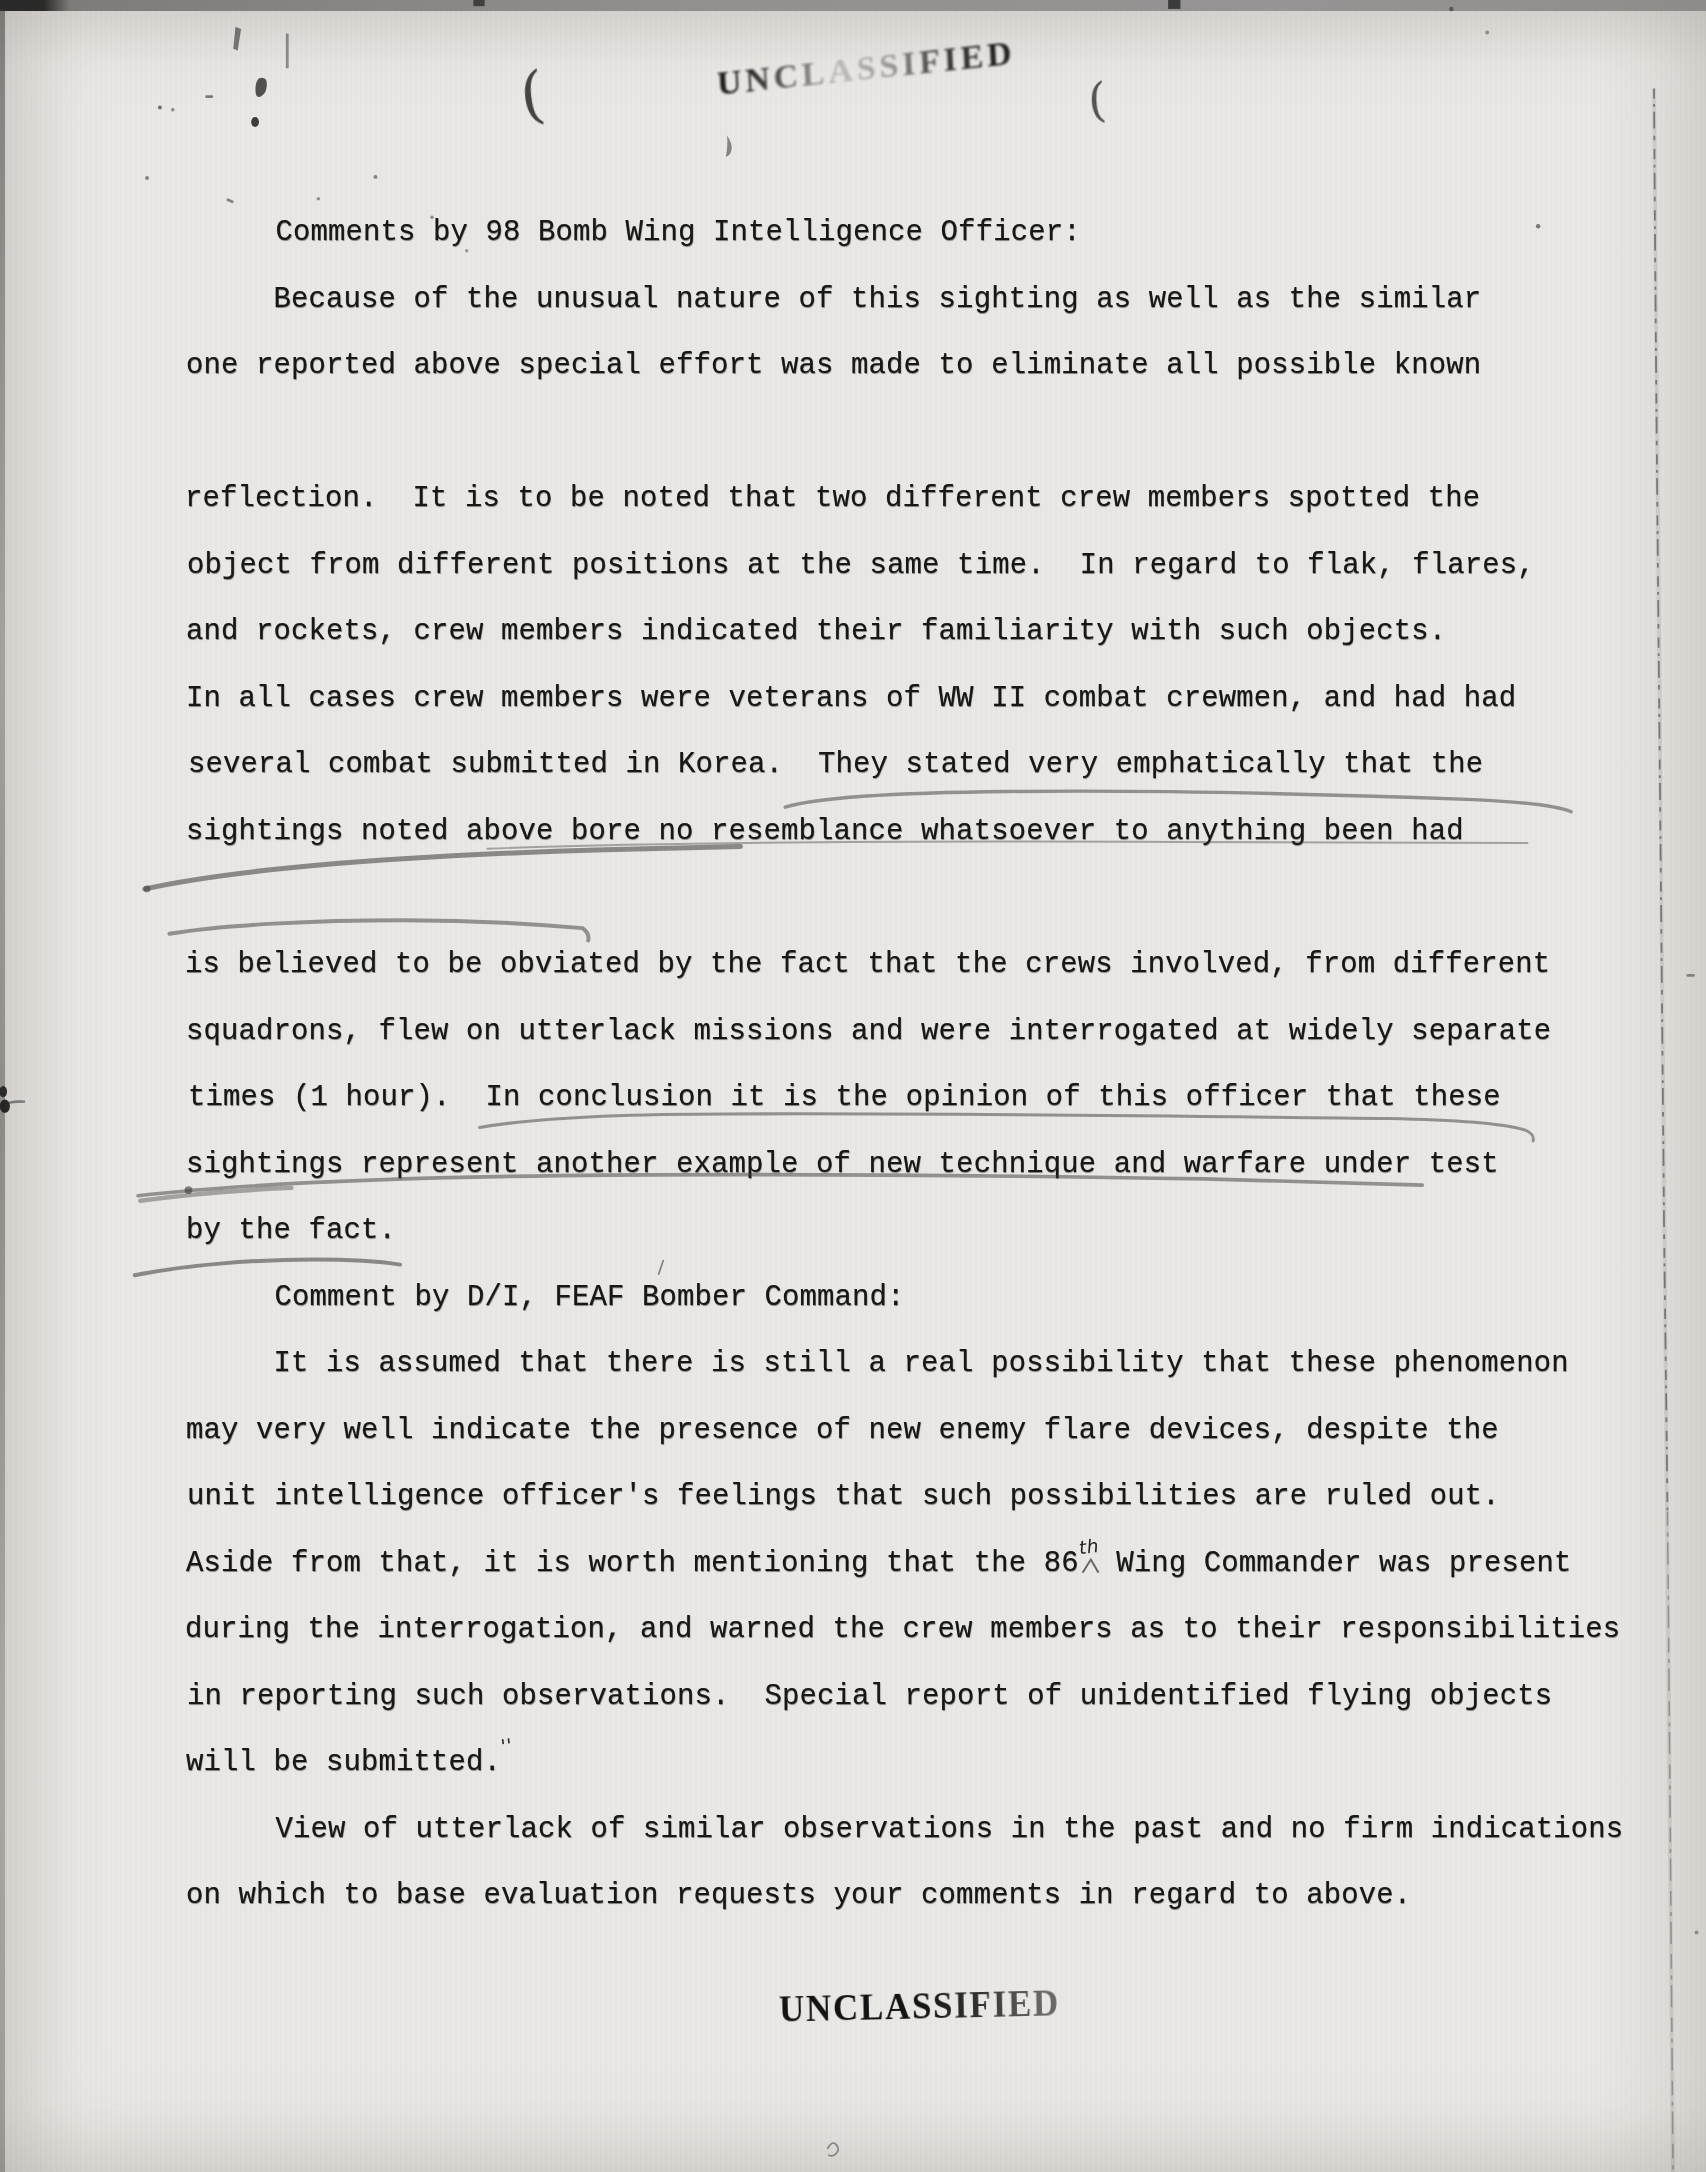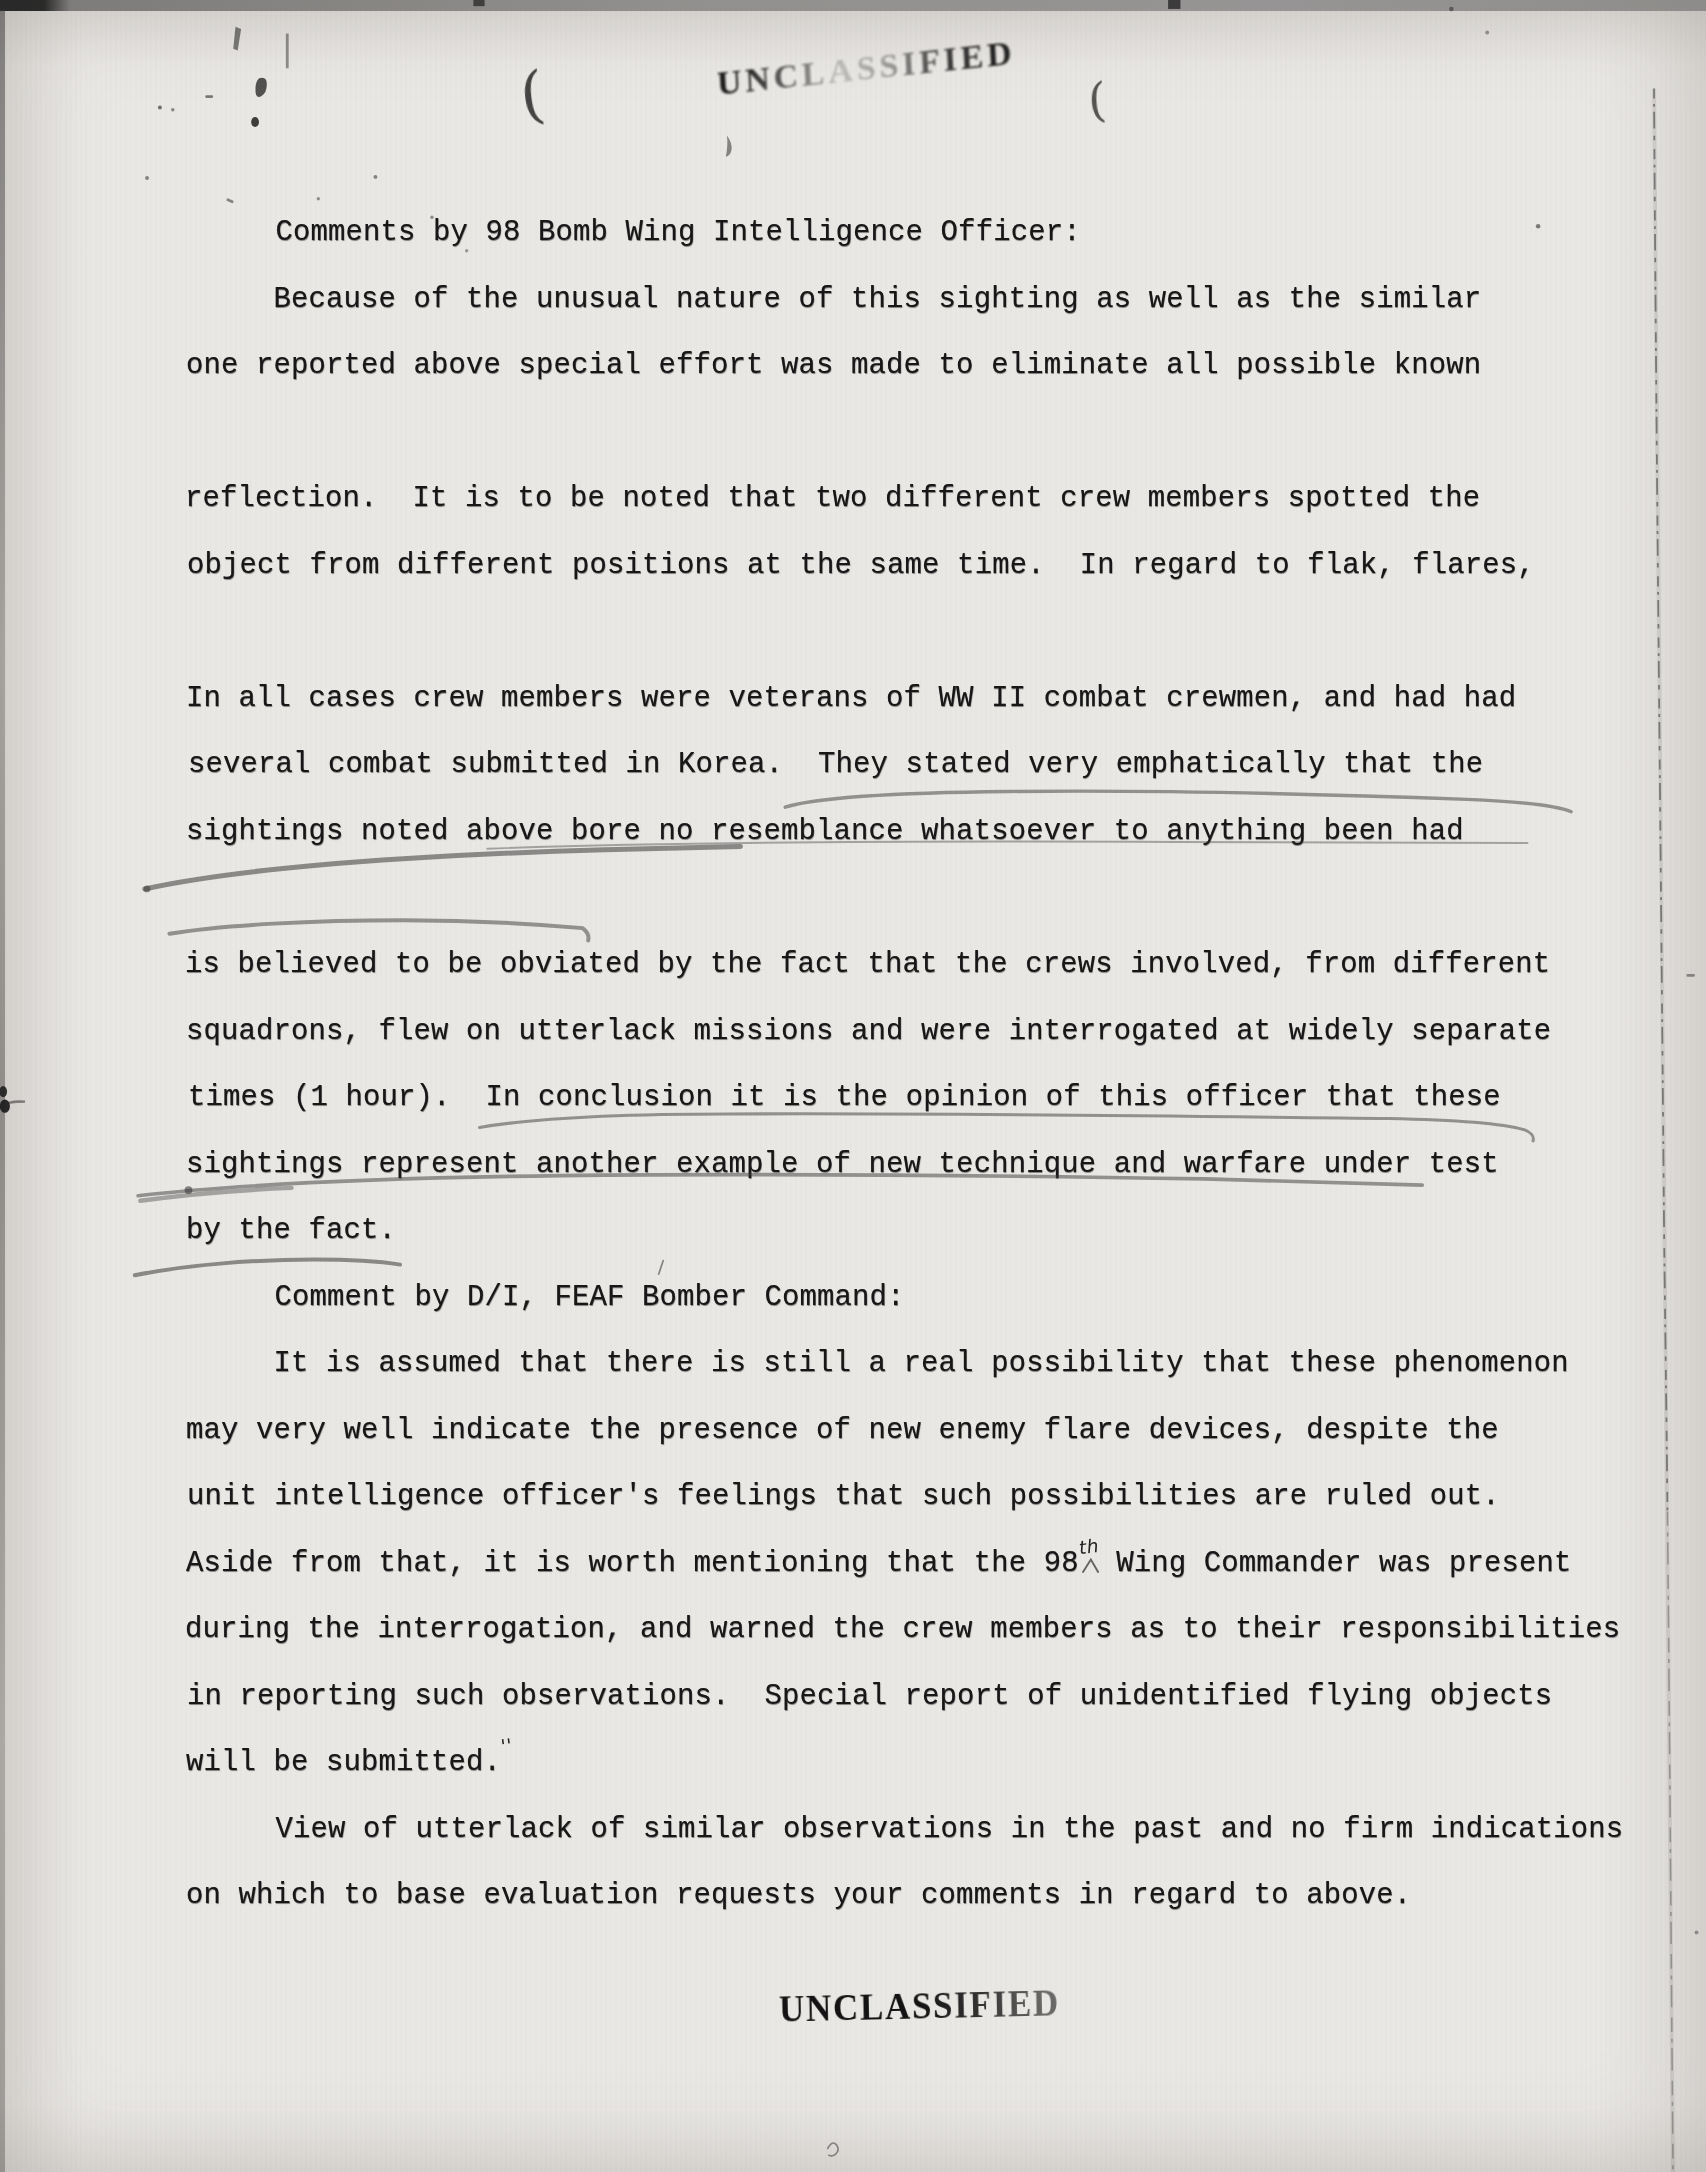--- a/index.html
+++ b/index.html
@@ -75,33 +75,34 @@
 
   <span class="hand paren-left">(</span>
   <span class="hand paren-right">(</span>
 
   <div class="doc-text" id="doc-lines">
       <div class="tline" style="top: 218px; left: 188px;"><span>     Comments by 98 Bomb Wing Intelligence Officer:</span></div>
       <div class="tline" style="top: 285px; left: 186px;"><span>     Because of the unusual nature of this sighting as well as the similar</span></div>
       <div class="tline" style="top: 351px; left: 186px;"><span>one reported above special effort was made to eliminate all possible known</span></div>
       <div class="tline" style="top: 484px; left: 185px;"><span>reflection.  It is to be noted that two different crew members spotted the</span></div>
       <div class="tline" style="top: 551px; left: 187px;"><span>object from different positions at the same time.  In regard to flak, flares,</span></div>
+      <div class="tline" style="top: 617px; left: 186px;"><span>and rockets, crew members indicated their familiarity with such objects.</span></div>
       <div class="tline" style="top: 684px; left: 186px;"><span>In all cases crew members were veterans of WW II combat crewmen, and had had</span></div>
       <div class="tline" style="top: 750px; left: 188px;"><span>several combat submitted in Korea.  </span><span>They stated very emphatically that the</span></div>
       <div class="tline" style="top: 817px; left: 186px;"><span>sightings noted above bore no resemblance whatsoever to anything been had</span></div>
       <div class="tline" style="top: 950px; left: 185px;"><span>is believed to be obviated by the fact that the crews involved, from different</span></div>
       <div class="tline" style="top: 1017px; left: 186px;"><span>squadrons, flew on utterlack missions and were interrogated at widely separate</span></div>
       <div class="tline" style="top: 1083px; left: 188px;"><span>times (1 hour).  </span><span>In conclusion it is the opinion of this officer that these</span></div>
       <div class="tline" style="top: 1150px; left: 186px;"><span>sightings represent another example of new technique and warfare under test</span></div>
       <div class="tline" style="top: 1216px; left: 186px;"><span>by the fact.</span></div>
       <div class="tline" style="top: 1283px; left: 187px;"><span>     Comment by D/I, FEAF Bomber Command:</span></div>
       <div class="tline" style="top: 1349px; left: 186px;"><span>     It is assumed that there is still a real possibility that these phenomenon</span></div>
       <div class="tline" style="top: 1416px; left: 186px;"><span>may very well indicate the presence of new enemy flare devices, despite the</span></div>
       <div class="tline" style="top: 1482px; left: 187px;"><span>unit intelligence officer's feelings that such possibilities are ruled out.</span></div>
-      <div class="tline" style="top: 1549px; left: 186px;"><span>Aside from that, it is worth mentioning that the 98</span><span class="sup">th</span><span> Wing Commander was present</span></div>
+      <div class="tline" style="top: 1549px; left: 186px;"><span>Aside from that, it is worth mentioning that the 86</span><span class="sup">th</span><span> Wing Commander was present</span></div>
       <div class="tline" style="top: 1615px; left: 185px;"><span>during the interrogation, and warned the crew members as to their responsibilities</span></div>
       <div class="tline" style="top: 1682px; left: 187px;"><span>in reporting such observations.  Special report of unidentified flying objects</span></div>
       <div class="tline" style="top: 1748px; left: 186px;"><span>will be submitted.</span><span class="sup">''</span></div>
       <div class="tline" style="top: 1815px; left: 188px;"><span>     View of utterlack of similar observations in the past and no firm indications</span></div>
       <div class="tline" style="top: 1881px; left: 186px;"><span>on which to base evaluation requests your comments in regard to above.</span></div>
     </div>
 
   <svg class="overlay" width="1707" height="2172" viewBox="0 0 3048 3880">
 
     <g stroke="#3a3a3a" fill="none" stroke-linecap="round">

